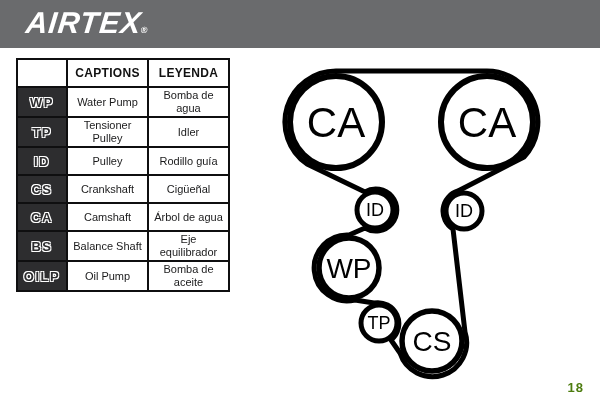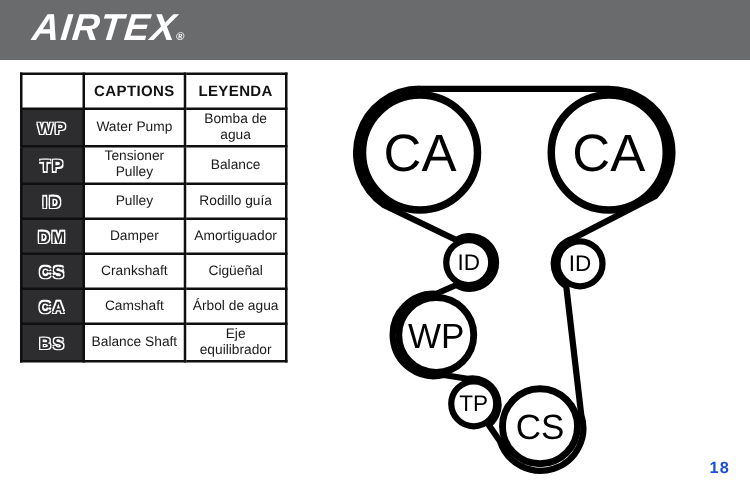--- a/index.html
+++ b/index.html
@@ -87,24 +87,24 @@
     fill: #000;
     text-anchor: middle;
     font-family: "Liberation Sans", sans-serif;
   }
   .lbl-big { font-size: 42px; }
   .lbl-mid { font-size: 28px; }
   .lbl-small { font-size: 18px; }
   
   .page-number {
     position: absolute;
-    right: 16px; top: 366px;
+    right: 16px; top: 380px;
     font-size: 13px;
     font-weight: bold;
-    color: #1d4ed8;
+    color: #4d7c0f;
     letter-spacing: 1px;
   }
 </style>
 </head>
 <body>
 
 <div class="page">
 
   <div class="header-bar">
     <div class="logo">
@@ -127,46 +127,46 @@
     </thead>
     <tbody>
         <tr>
           <td class="abbr">WP</td>
           <td>Water Pump</td>
           <td>Bomba de agua</td>
         </tr>
         <tr>
           <td class="abbr">TP</td>
           <td>Tensioner Pulley</td>
-          <td>Balance</td>
+          <td>Idler</td>
         </tr>
         <tr>
           <td class="abbr">ID</td>
           <td>Pulley</td>
           <td>Rodillo guía</td>
         </tr>
         <tr>
-          <td class="abbr">DM</td>
-          <td>Damper</td>
-          <td>Amortiguador</td>
-        </tr>
-        <tr>
           <td class="abbr">CS</td>
           <td>Crankshaft</td>
           <td>Cigüeñal</td>
         </tr>
         <tr>
           <td class="abbr">CA</td>
           <td>Camshaft</td>
           <td>Árbol de agua</td>
         </tr>
         <tr>
           <td class="abbr">BS</td>
           <td>Balance Shaft</td>
           <td>Eje equilibrador</td>
+        </tr>
+        <tr>
+          <td class="abbr">OILP</td>
+          <td>Oil Pump</td>
+          <td>Bomba de aceite</td>
         </tr>
       </tbody>
   </table>
 
   <svg class="diagram" viewBox="270 52 300 336" xmlns="http://www.w3.org/2000/svg">
     <path class="belt" d="M 336,71 L 487,71
          A 51,51 0 0 1 524,157
          L 458,191
          A 21,21 0 0 0 453,229
          L 465,332

